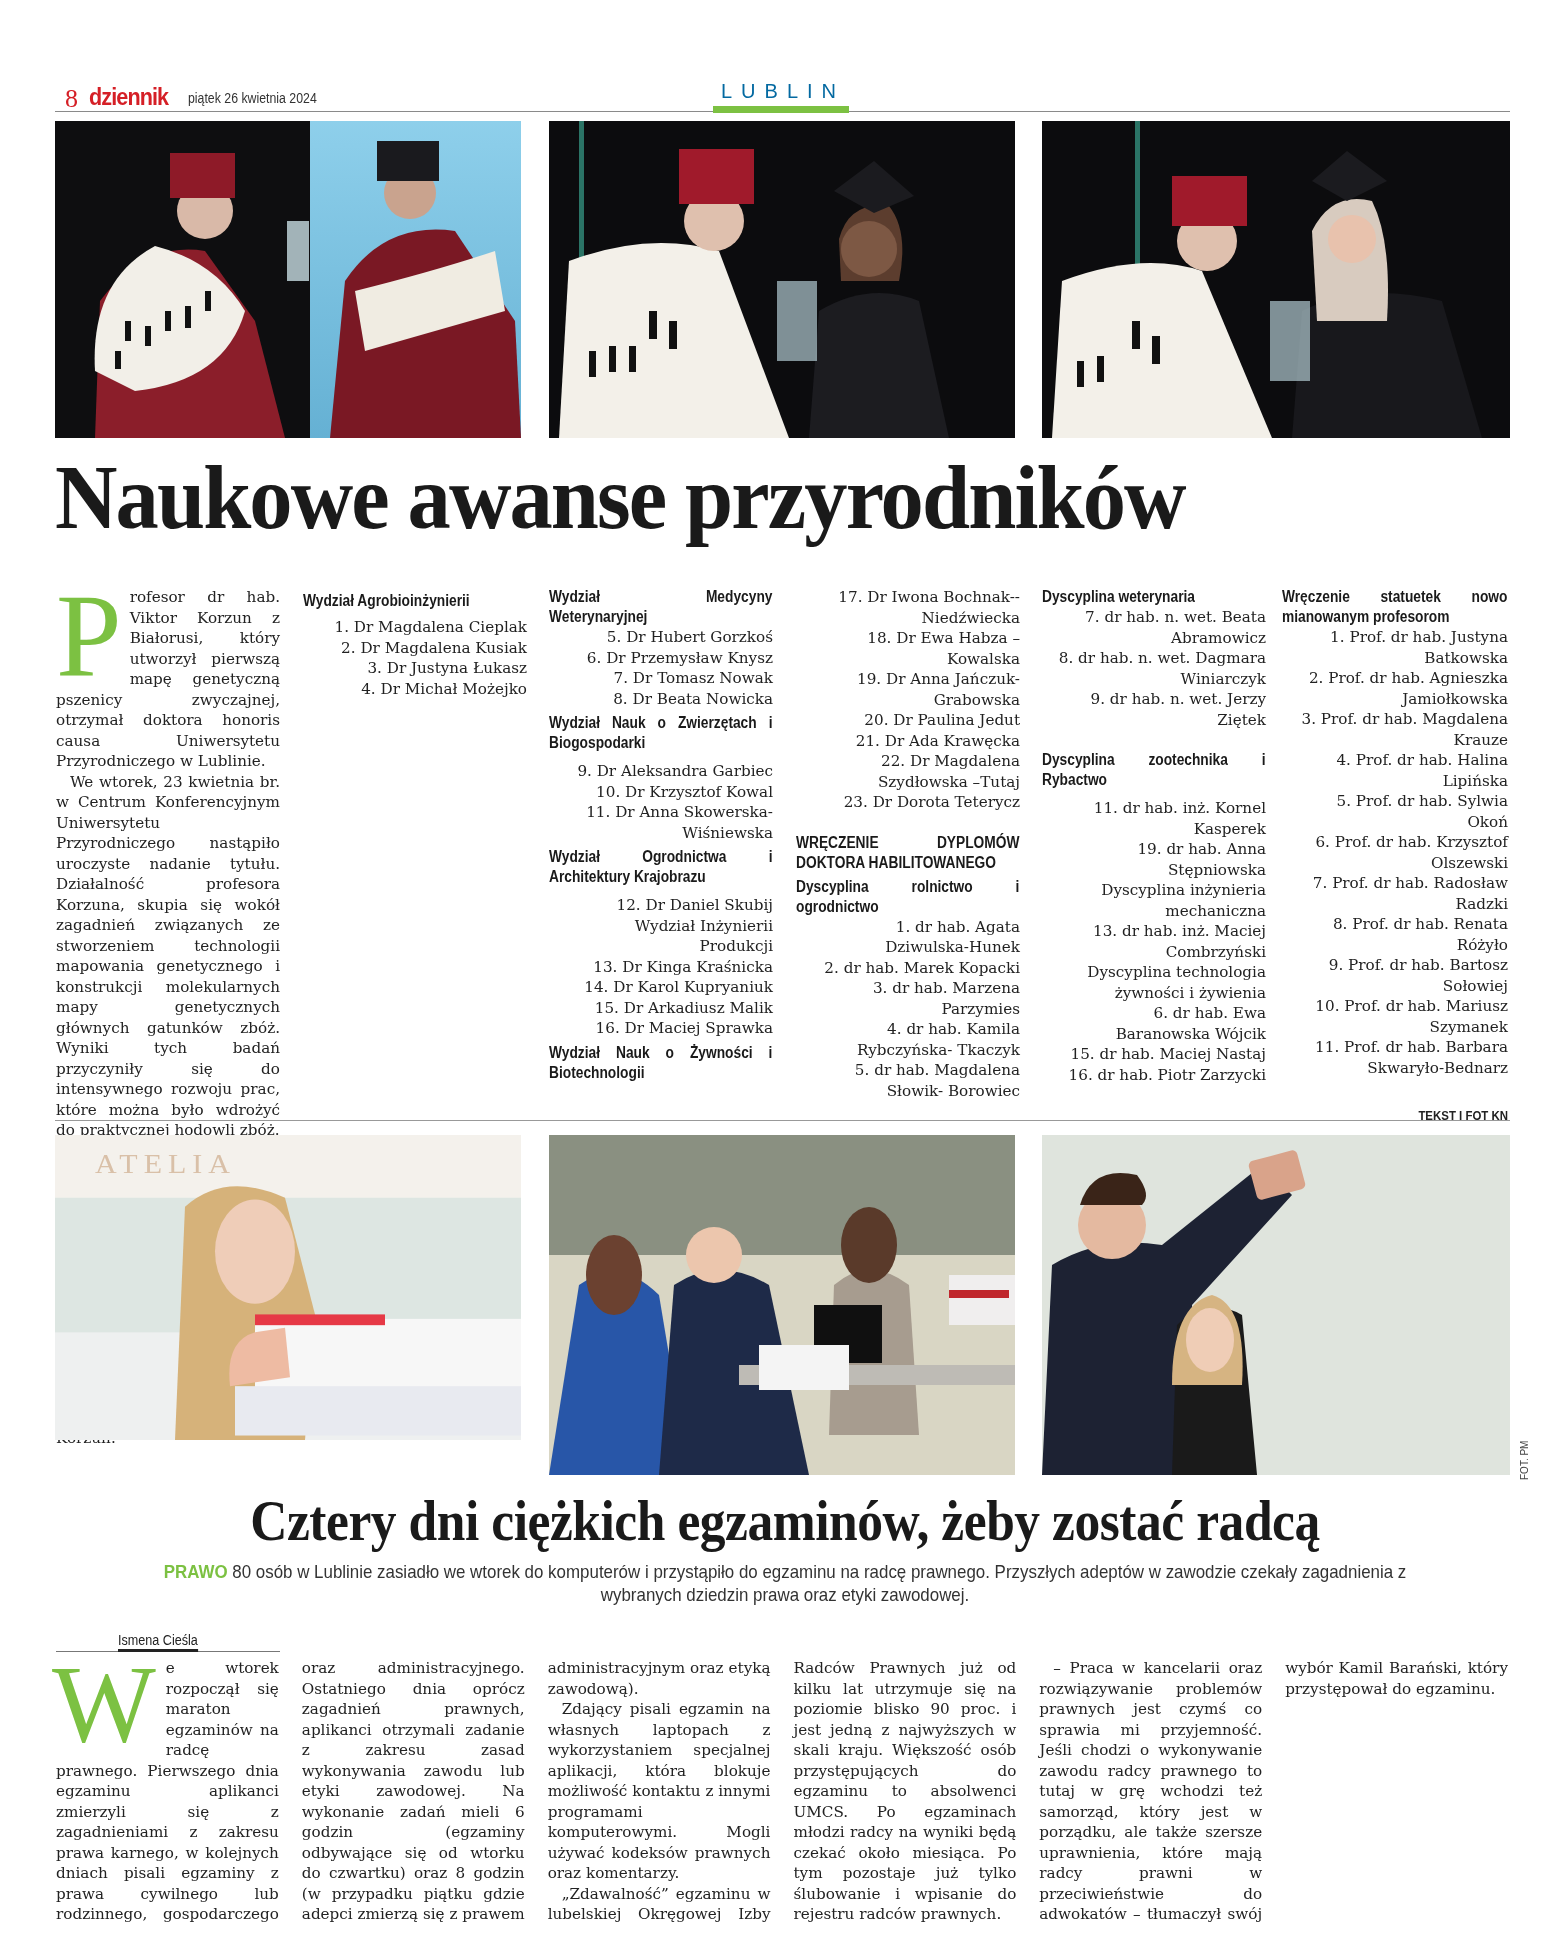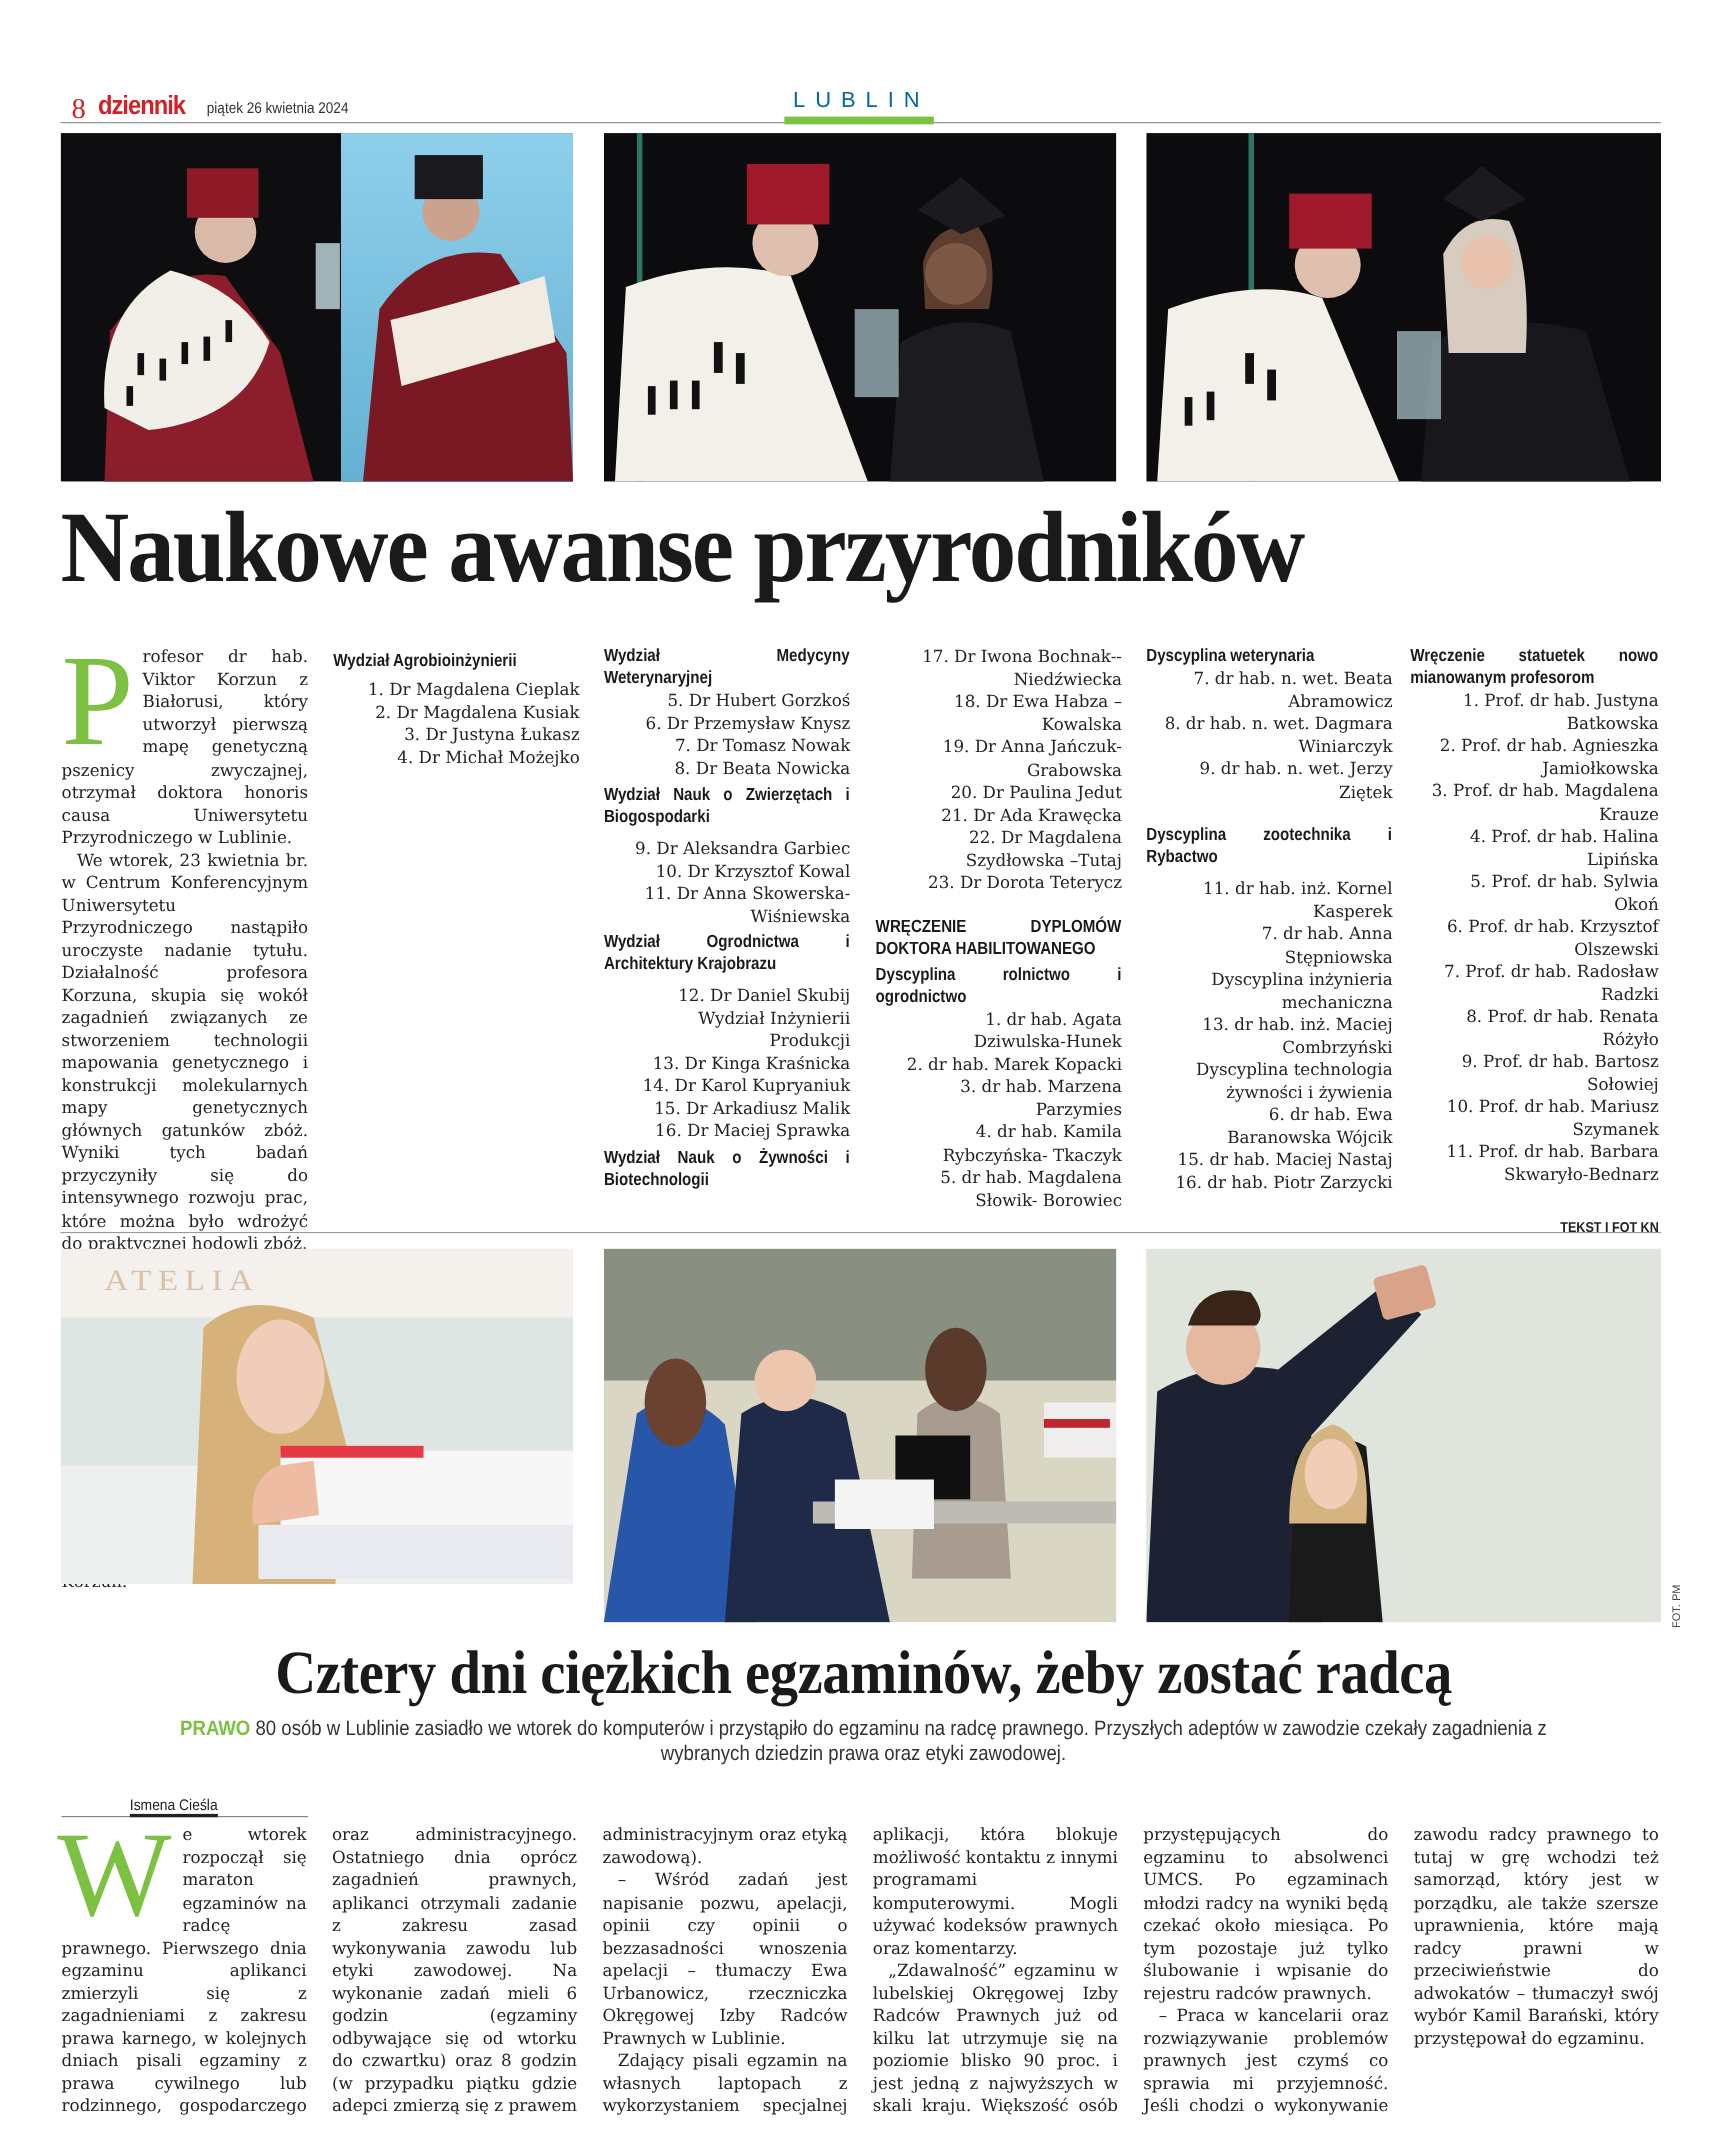--- a/index.html
+++ b/index.html
@@ -181,21 +181,21 @@
 
 <div class="col" style="left:1042px;top:587px;width:224px;">
   <div class="sub" style="margin-top:0">Dyscyplina weterynaria</div>
   <div class="li">7. dr hab. n. wet. Beata Abramowicz</div>
   <div class="li">8. dr hab. n. wet. Dagmara Winiarczyk</div>
   <div class="li">9. dr hab. n. wet. Jerzy Ziętek</div>
   <div class="gap"></div>
   <div class="sub">Dyscyplina zootechnika i Rybactwo</div>
   <div style="height:8px"></div>
   <div class="li">11. dr hab. inż. Kornel Kasperek</div>
-  <div class="li">7. dr hab. Anna Stępniowska</div>
+  <div class="li">19. dr hab. Anna Stępniowska</div>
   <div class="li">Dyscyplina inżynieria mechaniczna</div>
   <div class="li">13. dr hab. inż. Maciej Combrzyński</div>
   <div class="li">Dyscyplina technologia żywności i żywienia</div>
   <div class="li">6. dr hab. Ewa Baranowska Wójcik</div>
   <div class="li">15. dr hab. Maciej Nastaj</div>
   <div class="li">16. dr hab. Piotr Zarzycki</div>
 </div>
 
 <div class="col" style="left:1282px;top:587px;width:226px;">
   <div class="sub" style="margin-top:0">Wręczenie statuetek nowo mianowanym profesorom</div>
@@ -266,17 +266,16 @@
   <span class="kicker">PRAWO</span>
   <span>80 osób w Lublinie zasiadło we wtorek do komputerów i przystąpiło do egzaminu na radcę prawnego. Przyszłych adeptów w zawodzie czekały zagadnienia z wybranych dziedzin prawa oraz etyki zawodowej.</span>
 </div>
 
 <div class="byline">
   <span>Ismena Cieśla</span>
 </div>
 
 <div class="col" style="left:56px;top:1658px;width:1452px;height:270px;column-count:6;column-gap:23px;column-fill:auto;">
   <p class="noindent"><span class="dropcap2">W</span><span>e wtorek rozpoczął się maraton egzaminów na radcę prawnego. Pierwszego dnia egzaminu aplikanci zmierzyli się z zagadnieniami z zakresu prawa karnego, w kolejnych dniach pisali egzaminy z prawa cywilnego lub rodzinnego, gospodarczego oraz administracyjnego. Ostatniego dnia oprócz zagadnień prawnych, aplikanci otrzymali zadanie z zakresu zasad wykonywania zawodu lub etyki zawodowej. Na wykonanie zadań mieli 6 godzin (egzaminy odbywające się od wtorku do czwartku) oraz 8 godzin (w przypadku piątku gdzie adepci zmierzą się z prawem administracyjnym oraz etyką zawodową).</span></p>
-  <p>– Wśród zadań jest napisanie pozwu, apelacji, opinii czy opinii o bezzasadności wnoszenia apelacji – tłumaczy Ewa Urbanowicz, rzeczniczka Okręgowej Izby Radców Prawnych w Lublinie.</p>
   <p>Zdający pisali egzamin na własnych laptopach z wykorzystaniem specjalnej aplikacji, która blokuje możliwość kontaktu z innymi programami komputerowymi. Mogli używać kodeksów prawnych oraz komentarzy.</p>
   <p>„Zdawalność” egzaminu w lubelskiej Okręgowej Izby Radców Prawnych już od kilku lat utrzymuje się na poziomie blisko 90 proc. i jest jedną z najwyższych w skali kraju. Większość osób przystępujących do egzaminu to absolwenci UMCS. Po egzaminach młodzi radcy na wyniki będą czekać około miesiąca. Po tym pozostaje już tylko ślubowanie i wpisanie do rejestru radców prawnych.</p>
   <p>– Praca w kancelarii oraz rozwiązywanie problemów prawnych jest czymś co sprawia mi przyjemność. Jeśli chodzi o wykonywanie zawodu radcy prawnego to tutaj w grę wchodzi też samorząd, który jest w porządku, ale także szersze uprawnienia, które mają radcy prawni w przeciwieństwie do adwokatów – tłumaczył swój wybór Kamil Barański, który przystępował do egzaminu.</p>
 </div>
 
 </body></html>

